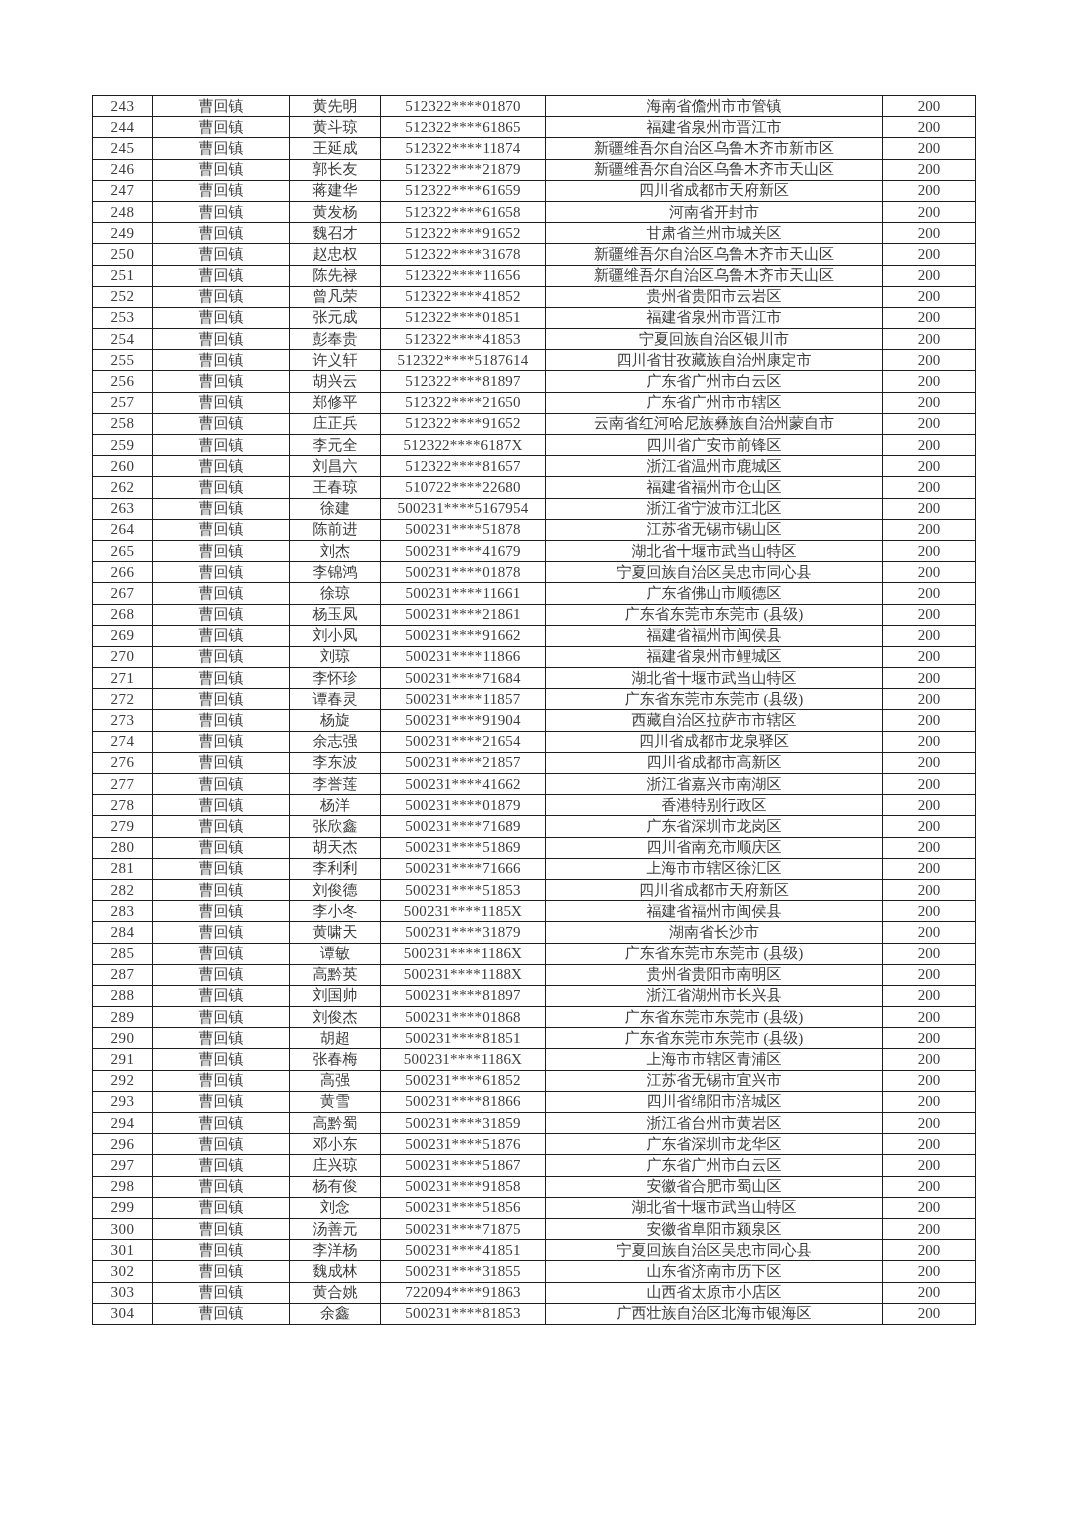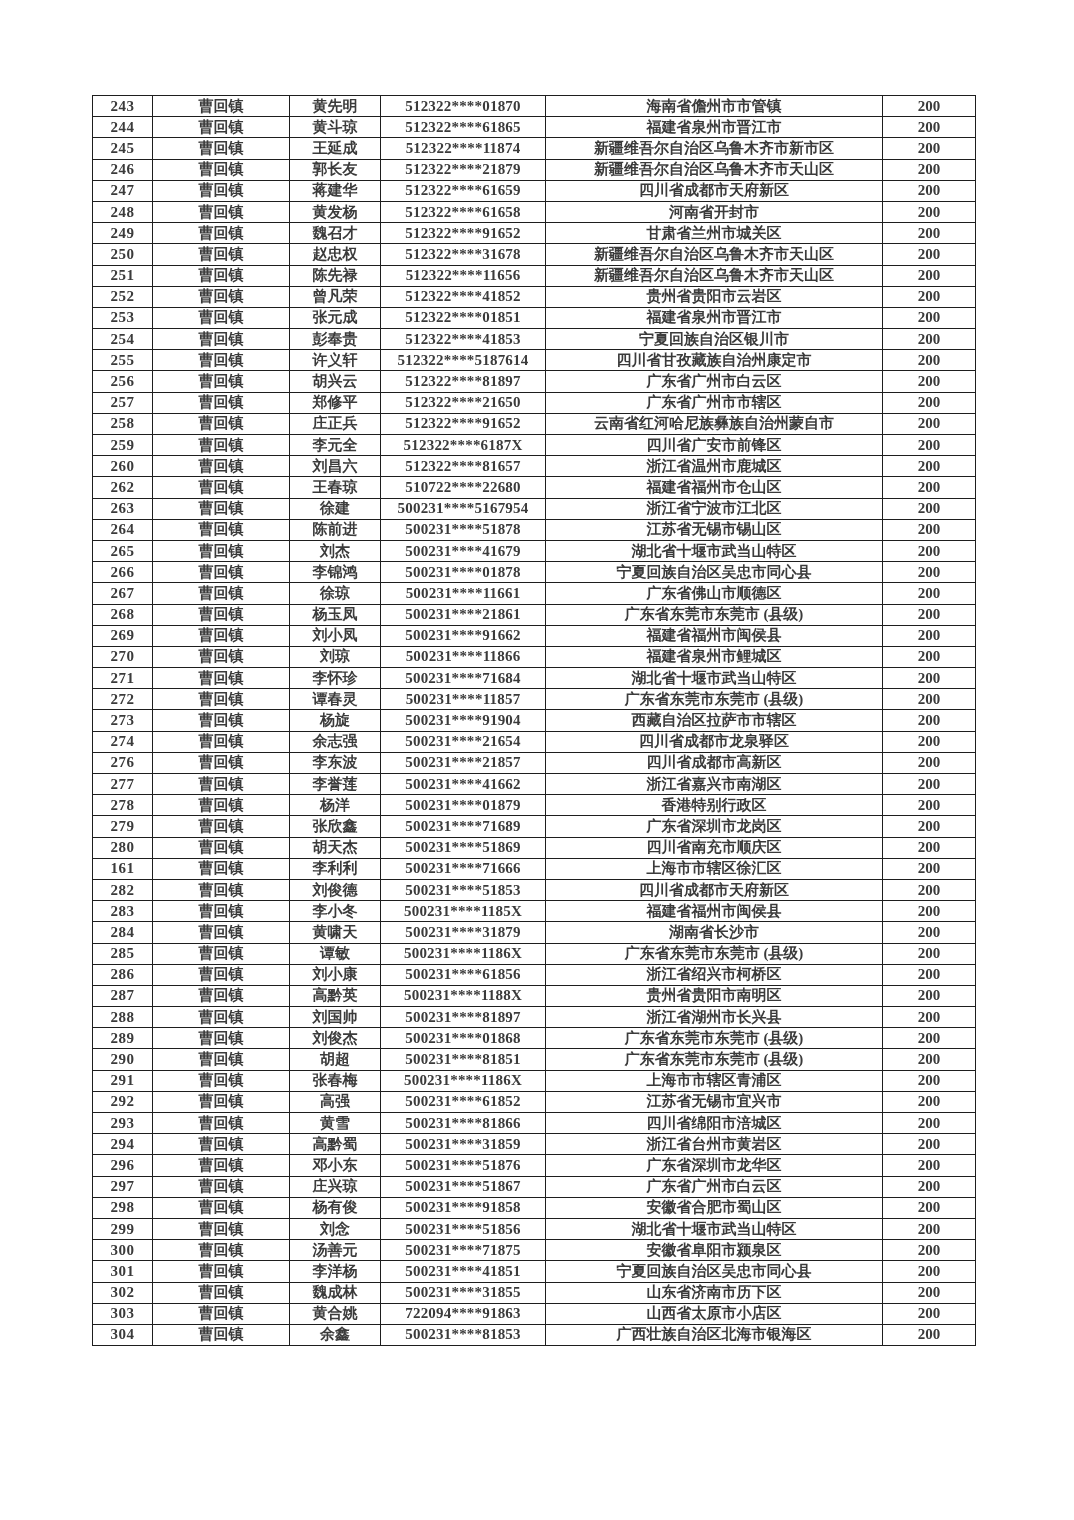--- a/index.html
+++ b/index.html
@@ -12,21 +12,20 @@
     height: 1520px;
     position: relative;
     font-family: "Liberation Serif", "DejaVu Serif", serif;
     color: #3b3b3b;
   }
   .sheet {
     position: absolute;
     left: 92px;
     top: 95px;
     width: 883px;
-    font-weight: bold;
   }
   table.roster {
     border-collapse: collapse;
     table-layout: fixed;
     width: 883px;
   }
   table.roster td {
     border: 1px solid #1e1e1e;
     height: 20.2px;
     padding: 0 2px;
@@ -344,21 +343,21 @@
         </tr>
         <tr>
           <td class="col-seq">280</td>
           <td class="col-town">曹回镇</td>
           <td class="col-name">胡天杰</td>
           <td class="col-id">500231****51869</td>
           <td class="col-location">四川省南充市顺庆区</td>
           <td class="col-amount">200</td>
         </tr>
         <tr>
-          <td class="col-seq">161</td>
+          <td class="col-seq">281</td>
           <td class="col-town">曹回镇</td>
           <td class="col-name">李利利</td>
           <td class="col-id">500231****71666</td>
           <td class="col-location">上海市市辖区徐汇区</td>
           <td class="col-amount">200</td>
         </tr>
         <tr>
           <td class="col-seq">282</td>
           <td class="col-town">曹回镇</td>
           <td class="col-name">刘俊德</td>
@@ -381,28 +380,20 @@
           <td class="col-id">500231****31879</td>
           <td class="col-location">湖南省长沙市</td>
           <td class="col-amount">200</td>
         </tr>
         <tr>
           <td class="col-seq">285</td>
           <td class="col-town">曹回镇</td>
           <td class="col-name">谭敏</td>
           <td class="col-id">500231****1186X</td>
           <td class="col-location">广东省东莞市东莞市 (县级)</td>
-          <td class="col-amount">200</td>
-        </tr>
-        <tr>
-          <td class="col-seq">286</td>
-          <td class="col-town">曹回镇</td>
-          <td class="col-name">刘小康</td>
-          <td class="col-id">500231****61856</td>
-          <td class="col-location">浙江省绍兴市柯桥区</td>
           <td class="col-amount">200</td>
         </tr>
         <tr>
           <td class="col-seq">287</td>
           <td class="col-town">曹回镇</td>
           <td class="col-name">高黔英</td>
           <td class="col-id">500231****1188X</td>
           <td class="col-location">贵州省贵阳市南明区</td>
           <td class="col-amount">200</td>
         </tr>

